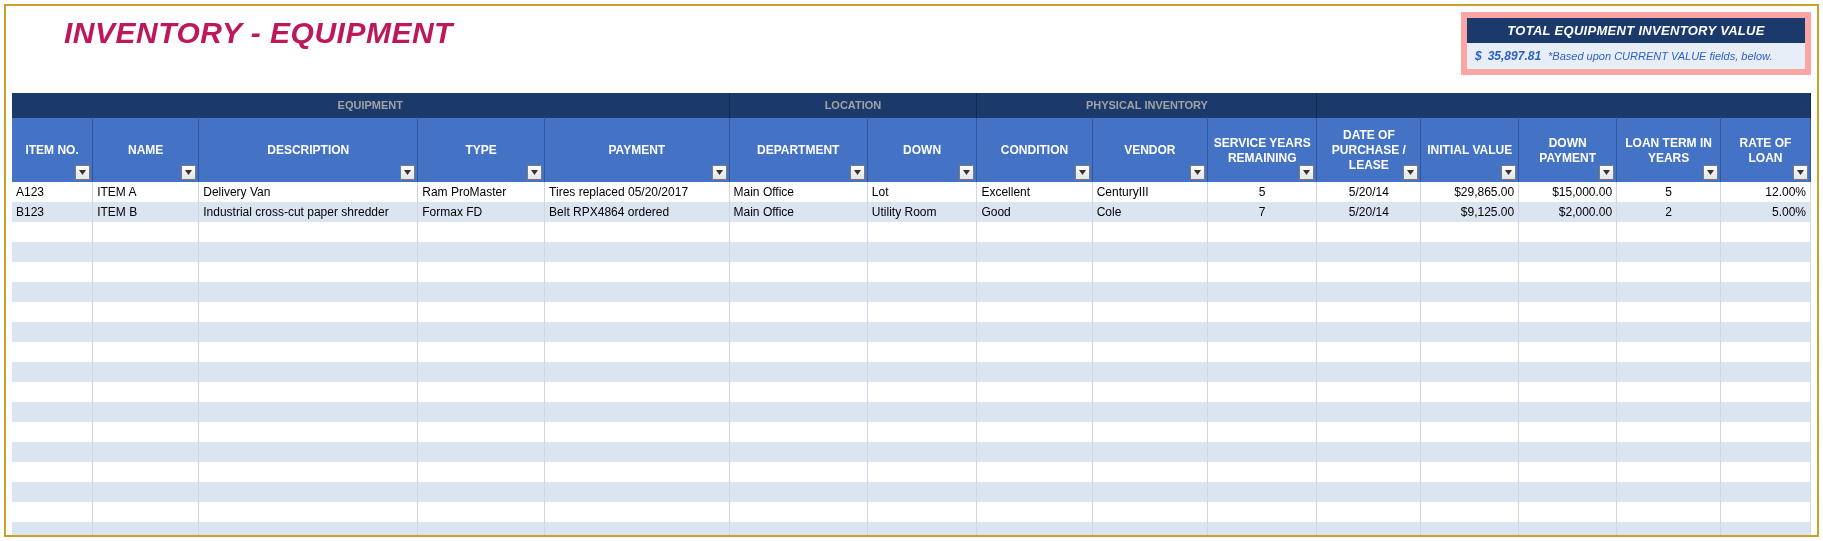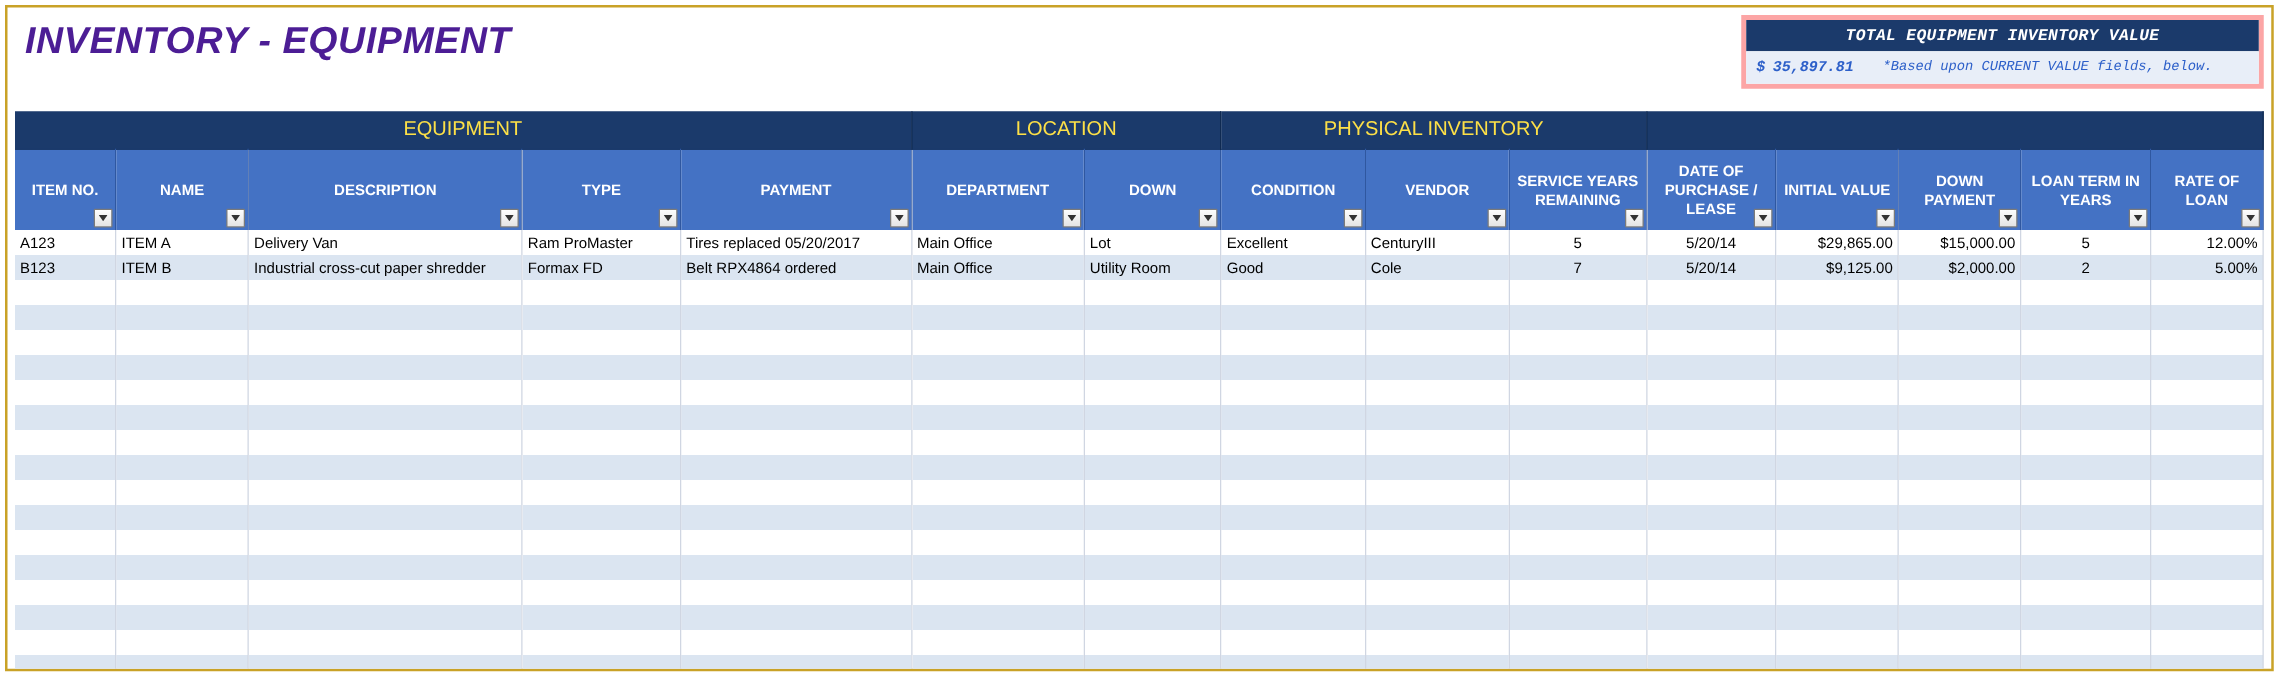--- a/index.html
+++ b/index.html
@@ -19,28 +19,28 @@
   .top-row {
     display: flex;
     justify-content: space-between;
     align-items: flex-start;
     margin-bottom: 18px;
   }
   .title {
     font-size: 30px;
     font-weight: 700;
     font-style: italic;
-    color: #4c1d95;
+    color: #be185d;
     letter-spacing: 0.5px;
     padding: 4px 8px;
+    margin-left: 44px;
   }
   .total-box {
-    width: 418px;
-    border: 4px solid #fca5a5;
-    font-family: Liberation Mono, monospace;
+    width: 350px;
+    border: 6px solid #fca5a5;
   }
   .total-head {
     background: #1b3a6b;
     color: #fff;
     font-size: 13px;
     font-weight: 700;
     font-style: italic;
     text-align: center;
     padding: 5px 4px;
     letter-spacing: 0.3px;
@@ -48,36 +48,36 @@
   .total-body {
     background: #e8eef8;
     padding: 6px 8px;
     font-size: 12px;
     display: flex;
     align-items: center;
     gap: 6px;
   }
   .total-currency { color: #2c5fc9; font-weight: 700; font-style: italic; }
   .total-value { color: #2c5fc9; font-weight: 700; font-style: italic; font-size: 12px; }
-  .total-note { color: #2c5fc9; font-style: italic; font-size: 11px; margin-left: 17px; }
+  .total-note { color: #2c5fc9; font-style: italic; font-size: 11px; margin-left: 1px; }
   
   table.sheet {
     border-collapse: collapse;
     table-layout: fixed;
     width: 100%;
     font-size: 12px;
   }
   .group-row th {
     background: #1b3a6b;
-    color: #fde047;
-    font-weight: 400;
+    color: #a3a3a3;
+    font-weight: 700;
     text-align: center;
     padding: 6px 4px;
     border-right: 1px solid #0f2a52;
-    font-size: 16px;
+    font-size: 11px;
   }
   .group-row th.blank-group { background:#1b3a6b; }
   .col-row th {
     background: #4472c4;
     color: #fff;
     font-weight: 700;
     text-align: center;
     vertical-align: middle;
     padding: 6px 4px 4px 4px;
     border-right: 1px solid #2f57a0;

